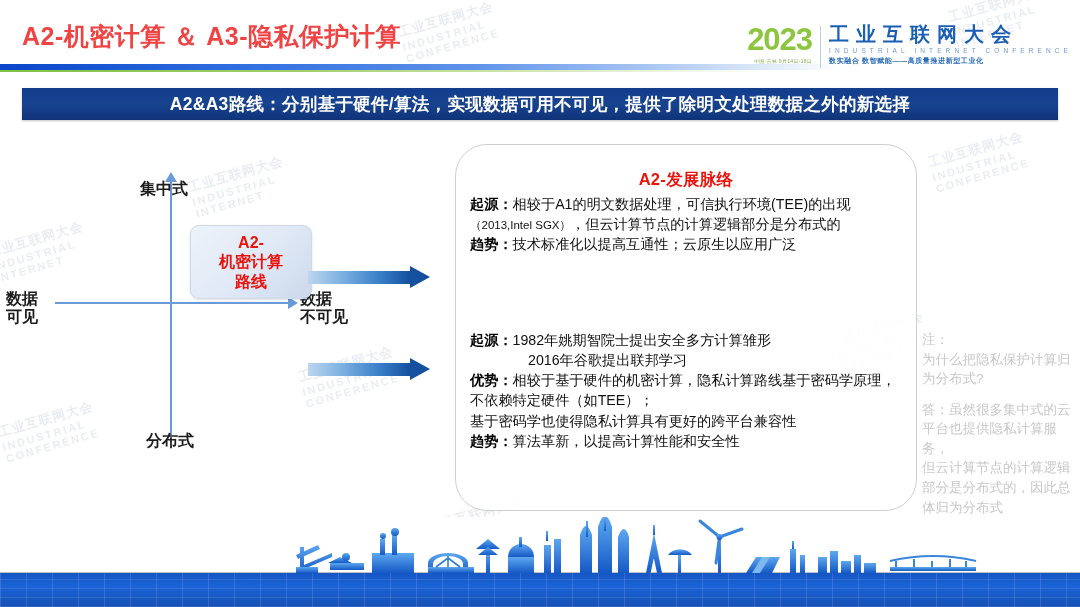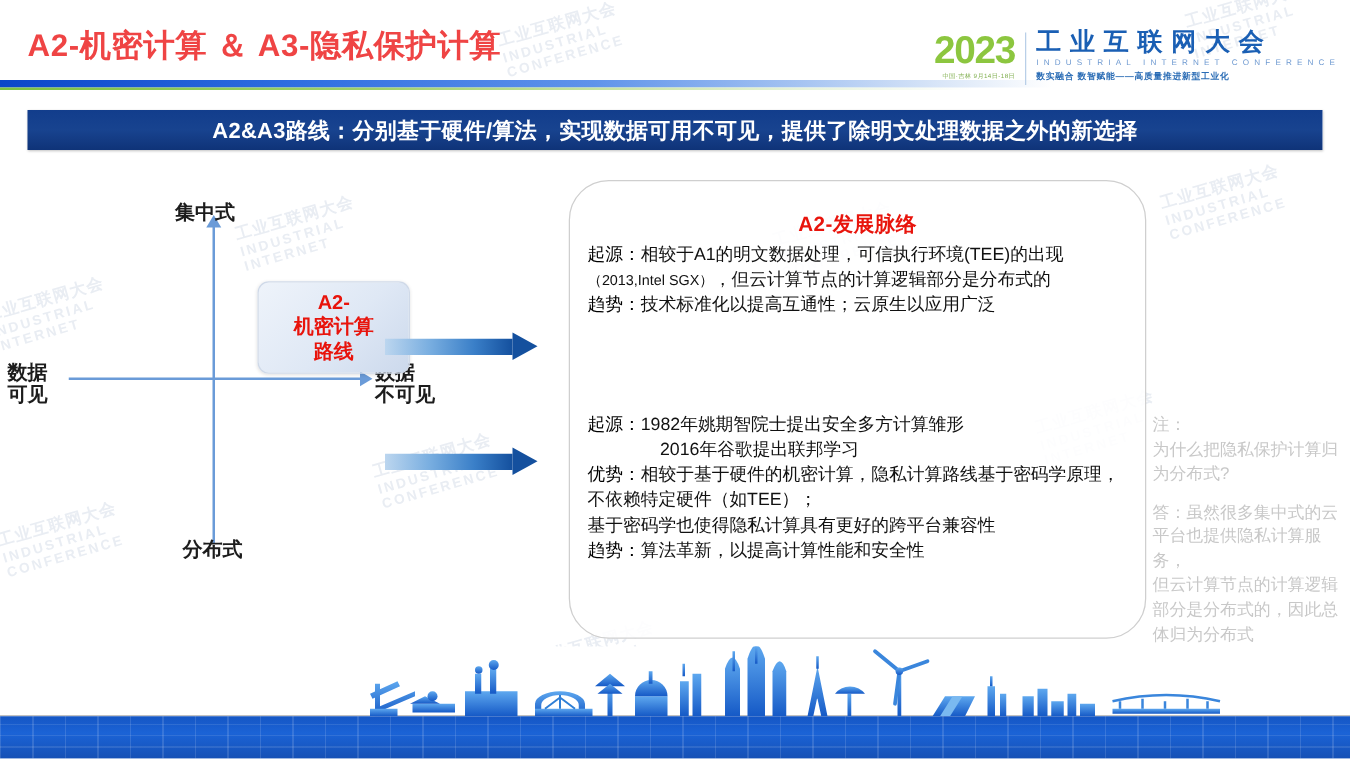--- a/index.html
+++ b/index.html
@@ -69,34 +69,34 @@
     border-left:6px solid transparent;border-right:6px solid transparent;border-bottom:10px solid #6a9bd8;
   }
   #axis-h{
     position:absolute;left:55px;top:152px;width:235px;height:2px;background:#6a9bd8;
   }
   #axis-h-arrow{
     position:absolute;left:288px;top:147px;width:0;height:0;
     border-top:6px solid transparent;border-bottom:6px solid transparent;border-left:10px solid #6a9bd8;
   }
   .axis-label{position:absolute;color:#1c1c1c;font-size:16px;font-weight:600;line-height:1.15;white-space:nowrap;}
-  #label-top{left:140px;top:12px;}
+  #label-top{left:140px;top:30px;}
   #label-bottom{left:146px;top:282px;}
   #label-left{left:6px;top:140px;}
   #label-right{left:300px;top:140px;}
 
   .route-box{
     position:absolute;border-radius:9px;
     background:linear-gradient(135deg,#eef3fa 0%,#dfe8f5 55%,#ccd9ec 100%);
     border:1px solid #cfd9e8;
     box-shadow:0 1px 3px rgba(0,0,0,.12);
     display:flex;align-items:center;justify-content:center;
     color:#e8140c;font-size:16px;font-weight:700;line-height:1.22;text-align:center;
   }
-  #route-a2{left:190px;top:75px;width:120px;height:72px;margin-left:16px;}
+  #route-a2{left:190px;top:75px;width:120px;height:72px;}
   #route-a3{left:190px;top:178px;width:120px;height:60px;}
 
   .arrow{position:absolute;height:22px;}
   .arrow .shaft{
     position:absolute;left:0;top:5px;height:13px;
     background:linear-gradient(90deg,#bcd6ef 0%,#79aee0 35%,#3a7fc8 70%,#14509e 100%);
   }
   .arrow .head{
     position:absolute;right:0;top:0;width:0;height:0;
     border-top:11px solid transparent;border-bottom:11px solid transparent;
@@ -114,21 +114,21 @@
     border:1.5px solid #cfcfcf;border-radius:32px;
   }
   .section{position:absolute;left:14px;width:432px;}
   #section-a2{top:24px;}
   #section-a3{top:185px;}
   .sec-title{
     text-align:center;color:#e8140c;font-size:16.5px;font-weight:700;margin-bottom:3px;letter-spacing:.3px;
   }
   .sec-body{font-size:14.2px;color:#111;line-height:1.42;}
   .sec-body p{margin:0;}
-  .lbl{font-weight:400;color:#000;}
+  .lbl{font-weight:700;color:#000;}
   .small{font-size:11.5px;}
   .indent{padding-left:58px;}
 
   
   #note{
     position:absolute;left:922px;top:330px;width:150px;
     font-size:13.5px;line-height:1.45;color:#c8c8c8;
   }
   #note p{margin:0;}
   #note .gap{height:11px;}

